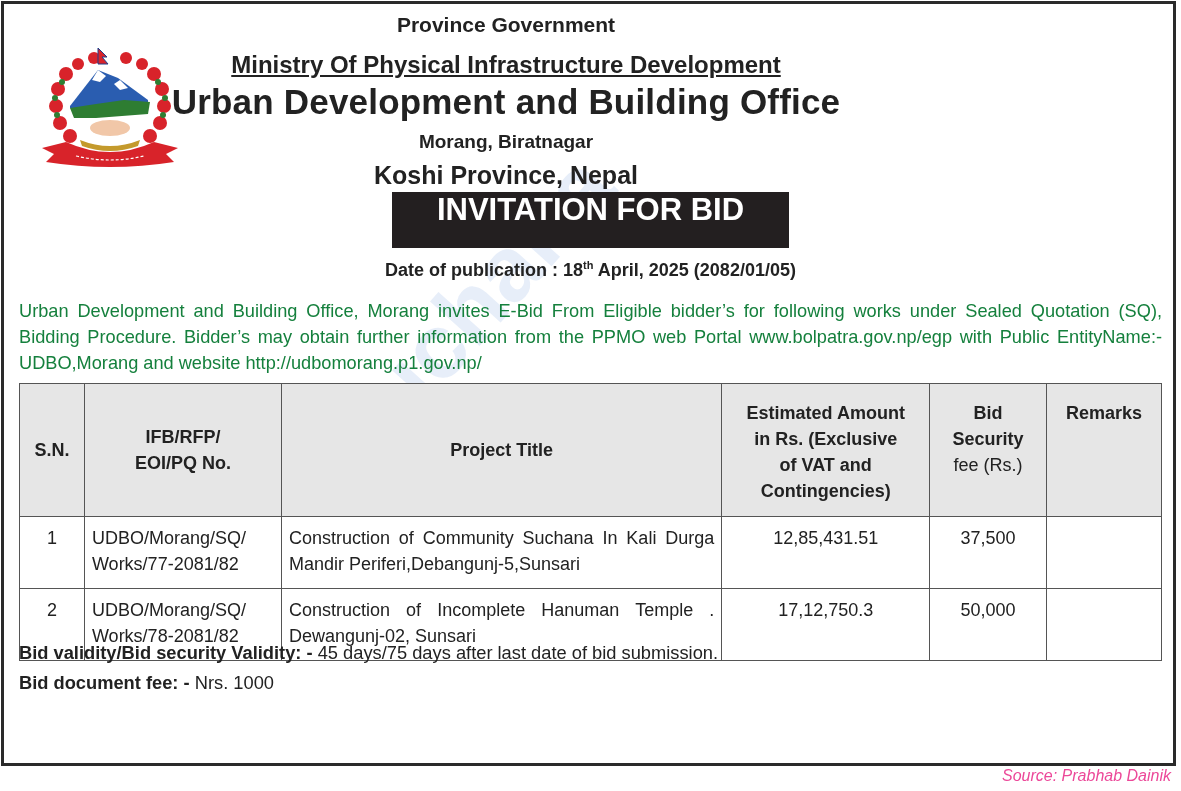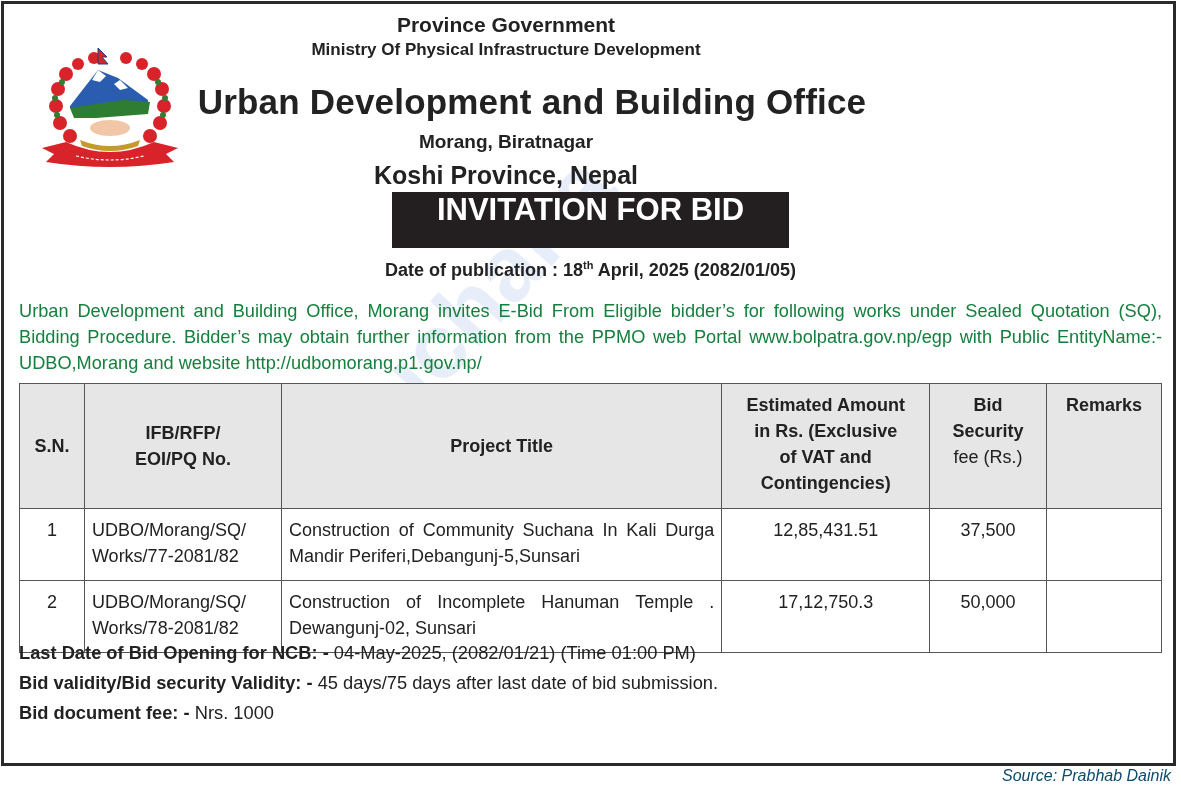--- a/index.html
+++ b/index.html
@@ -3,46 +3,46 @@
 <meta charset="utf-8">
 <style>
   html, body { margin:0; padding:0; background:#ffffff; }
   body { width:1181px; height:791px; position:relative; overflow:hidden;
          font-family:"Liberation Sans", sans-serif; color:#1e1e1e; }
   .frame { position:absolute; left:1px; top:1px; width:1169px; height:759px;
            border:3px solid #2a2a2a; background:#fff; }
   .emblem { position:absolute; left:36px; top:44px; width:148px; height:126px; }
   .hdr { position:absolute; left:0; width:1012px; text-align:center; font-weight:bold; color:#222; }
   .h-province { top:13px; font-size:21px; }
-  .h-ministry { top:40px; font-size:17px; }
-  .h-office { top:82px; font-size:35px; letter-spacing:0.2px;padding-left:26px; }
+  .h-ministry { top:51px; font-size:24px;text-decoration:underline; }
+  .h-office { top:82px; font-size:35px; letter-spacing:0.2px; }
   .h-loc1 { top:131px; font-size:19px; }
   .h-loc2 { top:161px; font-size:25px; }
   .ifb-banner { position:absolute; left:392px; top:192px; width:397px; height:56px;
                 background:#231f20; color:#fff; font-weight:bold; font-size:31px;
                 display:flex; justify-content:center; }
   .pubdate { position:absolute; left:0; width:1181px; top:259px; text-align:center;
              font-weight:bold; font-size:18px; color:#222; }
   .pubdate sup { font-size:11px; }
   .intro { position:absolute; left:19px; top:298px; width:1143px; font-size:18.2px;
            line-height:26px; text-align:justify; color:#15803d; }
   table.bids { position:absolute; left:19px; top:383px; width:1143px; border-collapse:collapse;
                font-size:18px; color:#222; }
   table.bids th, table.bids td { border:1px solid #555; }
   table.bids th { background:#e6e6e6; font-weight:bold; height:116px; line-height:26px;
                   vertical-align:middle; padding:0 4px; }
-  table.bids th.top { vertical-align:top; padding-top:8px; }
+  table.bids th.top { vertical-align:top; padding-top:16px; }
   table.bids th .normal { font-weight:normal; }
   table.bids td { height:63px; vertical-align:top; padding:8px 7px 0 7px; line-height:26px; }
   td.c, th.c { text-align:center; }
   td.just { text-align:justify; text-align-last:left; }
   .terms { position:absolute; left:19px; top:638px; font-size:18.3px; color:#222; }
   .terms .row { height:30px; line-height:30px; white-space:nowrap; }
   .terms b { font-weight:bold; }
-  .source { position:absolute; right:10px; top:767px; font-style:italic; font-size:16px; color:#0c4a6e; }
+  .source { position:absolute; right:10px; top:767px; font-style:italic; font-size:16px; color:#ec4899; }
   .wm { position:absolute; color:rgba(120,160,220,0.18); font-weight:bold; pointer-events:none; }
 </style>
 </head>
 <body>
 
 <div class="frame"></div>
 
 <div class="wm" style="left:300px; top:420px; font-size:92px; transform:rotate(-48deg); transform-origin:left top;">Suchana</div>
 
 <svg class="emblem" viewBox="0 0 148 126">
@@ -159,23 +159,20 @@
       <td class="just">Construction of Incomplete Hanuman Temple . Dewangunj-02, Sunsari</td>
       <td class="c">17,12,750.3</td>
       <td class="c">50,000</td>
       <td></td>
     </tr>
   </tbody>
 </table>
 
 <div class="terms">
   <div class="row">
-    <b>Last Date of Bid Opening for NCB: - </b><span>04-May-2025, (2082/01/21) (Time 01:00 PM)</span>
-  </div>
-  <div class="row">
     <b>Bid validity/Bid security Validity: - </b><span>45 days/75 days after last date of bid submission.</span>
   </div>
   <div class="row">
     <b>Bid document fee: - </b><span>Nrs. 1000</span>
   </div>
 </div>
 
 <div class="source">Source: Prabhab Dainik</div>
 
 </body></html>

